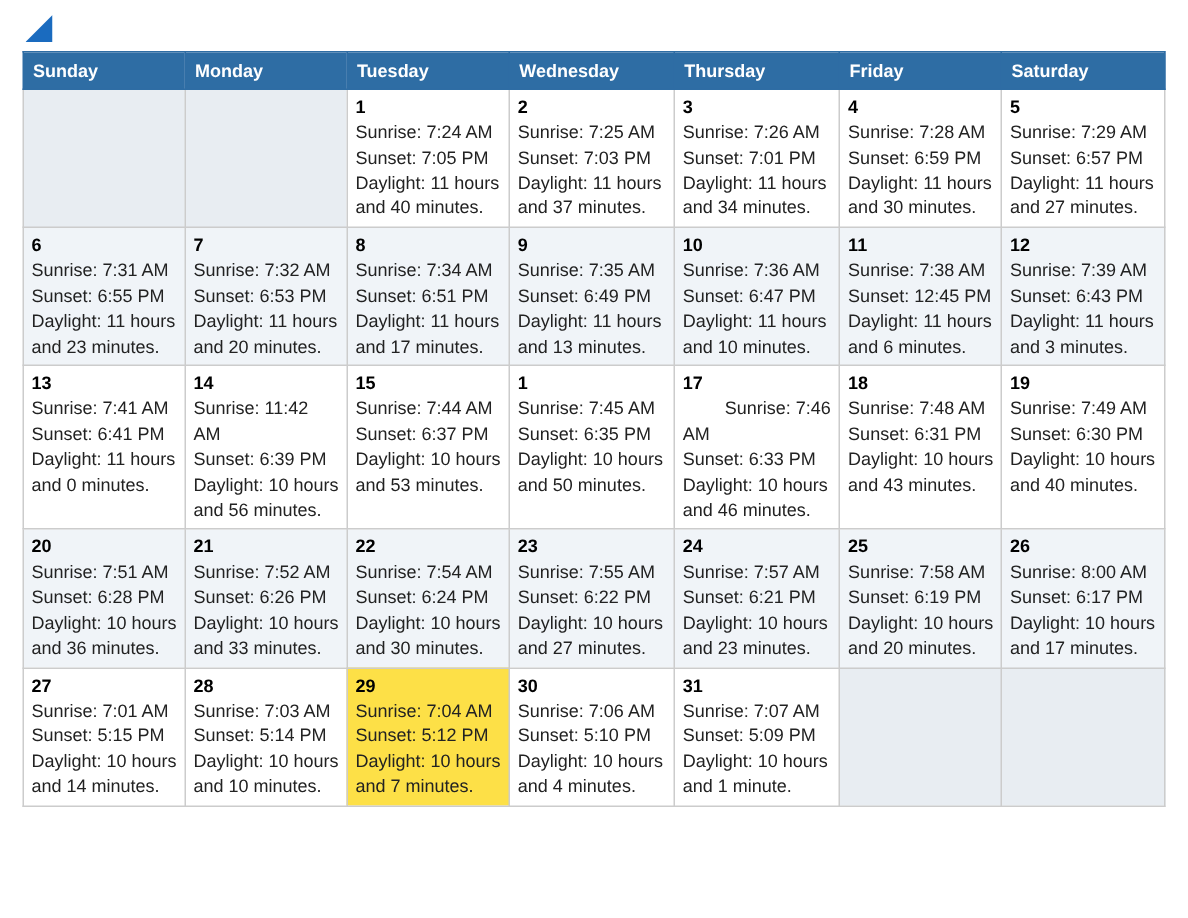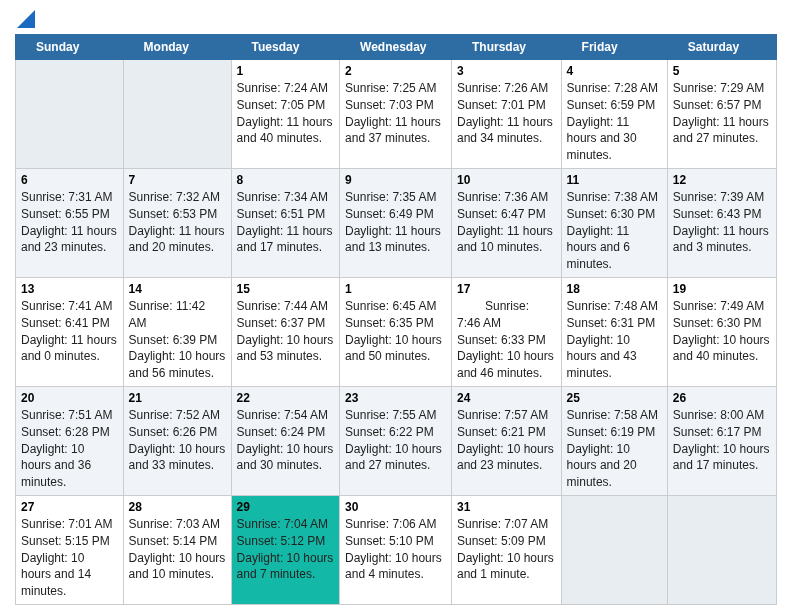--- a/index.html
+++ b/index.html
@@ -45,21 +45,21 @@
     }
     .calendar-table {
       width: 100%;
       border-collapse: collapse;
       font-size: 10.5px;
     }
     .calendar-table th {
       background-color: #2e6da4;
       color: #fff;
       text-align: left;
-      padding: 5px 20px;
+      padding: 5px 6px;
       font-size: 12px;
       font-weight: bold;
       border: 1px solid #2e6da4;
     }
     .calendar-table td {
       vertical-align: top;
       border: 1px solid #ccc;
       padding: 4px 5px;
       width: 113px;
       min-height: 70px;
@@ -150,37 +150,37 @@
           <td style="background: rgb(240, 244, 248);"><span class="day-num">8</span><span class="cell-text" style="white-space: pre-line;">Sunrise: 7:34 AM
 Sunset: 6:51 PM
 Daylight: 11 hours and 17 minutes.</span></td>
           <td style="background: rgb(240, 244, 248);"><span class="day-num">9</span><span class="cell-text" style="white-space: pre-line;">Sunrise: 7:35 AM
 Sunset: 6:49 PM
 Daylight: 11 hours and 13 minutes.</span></td>
           <td style="background: rgb(240, 244, 248);"><span class="day-num">10</span><span class="cell-text" style="white-space: pre-line;">Sunrise: 7:36 AM
 Sunset: 6:47 PM
 Daylight: 11 hours and 10 minutes.</span></td>
           <td style="background: rgb(240, 244, 248);"><span class="day-num">11</span><span class="cell-text" style="white-space: pre-line;">Sunrise: 7:38 AM
-Sunset: 6:30 PM
+Sunset: 12:45 PM
 Daylight: 11 hours and 6 minutes.</span></td>
           <td style="background: rgb(240, 244, 248);"><span class="day-num">12</span><span class="cell-text" style="white-space: pre-line;">Sunrise: 7:39 AM
 Sunset: 6:43 PM
 Daylight: 11 hours and 3 minutes.</span></td>
         </tr>
         <tr>
           <td style="background: rgb(255, 255, 255);"><span class="day-num">13</span><span class="cell-text" style="white-space: pre-line;">Sunrise: 7:41 AM
 Sunset: 6:41 PM
 Daylight: 11 hours and 0 minutes.</span></td>
           <td style="background: rgb(255, 255, 255);"><span class="day-num">14</span><span class="cell-text" style="white-space: pre-line;">Sunrise: 11:42 AM
 Sunset: 6:39 PM
 Daylight: 10 hours and 56 minutes.</span></td>
           <td style="background: rgb(255, 255, 255);"><span class="day-num">15</span><span class="cell-text" style="white-space: pre-line;">Sunrise: 7:44 AM
 Sunset: 6:37 PM
 Daylight: 10 hours and 53 minutes.</span></td>
-          <td style="background: rgb(255, 255, 255);"><span class="day-num">1</span><span class="cell-text" style="white-space: pre-line;">Sunrise: 6:45 AM
+          <td style="background: rgb(255, 255, 255);"><span class="day-num">1</span><span class="cell-text" style="white-space: pre-line;">Sunrise: 7:45 AM
 Sunset: 6:35 PM
 Daylight: 10 hours and 50 minutes.</span></td>
           <td style="background: rgb(255, 255, 255);"><span class="day-num">17</span><span class="cell-text" style="white-space: pre-line; margin-left: 28px;">Sunrise: 7:46 AM
 Sunset: 6:33 PM
 Daylight: 10 hours and 46 minutes.</span></td>
           <td style="background: rgb(255, 255, 255);"><span class="day-num">18</span><span class="cell-text" style="white-space: pre-line;">Sunrise: 7:48 AM
 Sunset: 6:31 PM
 Daylight: 10 hours and 43 minutes.</span></td>
           <td style="background: rgb(255, 255, 255);"><span class="day-num">19</span><span class="cell-text" style="white-space: pre-line;">Sunrise: 7:49 AM
 Sunset: 6:30 PM
@@ -209,21 +209,21 @@
 Sunset: 6:17 PM
 Daylight: 10 hours and 17 minutes.</span></td>
         </tr>
         <tr>
           <td style="background: rgb(255, 255, 255);"><span class="day-num">27</span><span class="cell-text" style="white-space: pre-line;">Sunrise: 7:01 AM
 Sunset: 5:15 PM
 Daylight: 10 hours and 14 minutes.</span></td>
           <td style="background: rgb(255, 255, 255);"><span class="day-num">28</span><span class="cell-text" style="white-space: pre-line;">Sunrise: 7:03 AM
 Sunset: 5:14 PM
 Daylight: 10 hours and 10 minutes.</span></td>
-          <td style="background: #14b8a6; margin-left: 41px;"><span class="day-num">29</span><span class="cell-text" style="white-space: pre-line;">Sunrise: 7:04 AM
+          <td style="background: #fde047; margin-left: 41px;"><span class="day-num">29</span><span class="cell-text" style="white-space: pre-line;">Sunrise: 7:04 AM
 Sunset: 5:12 PM
 Daylight: 10 hours and 7 minutes.</span></td>
           <td style="background: rgb(255, 255, 255);"><span class="day-num">30</span><span class="cell-text" style="white-space: pre-line;">Sunrise: 7:06 AM
 Sunset: 5:10 PM
 Daylight: 10 hours and 4 minutes.</span></td>
           <td style="background: rgb(255, 255, 255);"><span class="day-num">31</span><span class="cell-text" style="white-space: pre-line;">Sunrise: 7:07 AM
 Sunset: 5:09 PM
 Daylight: 10 hours and 1 minute.</span></td>
           <td class="empty-cell"></td>
           <td class="empty-cell"></td>

